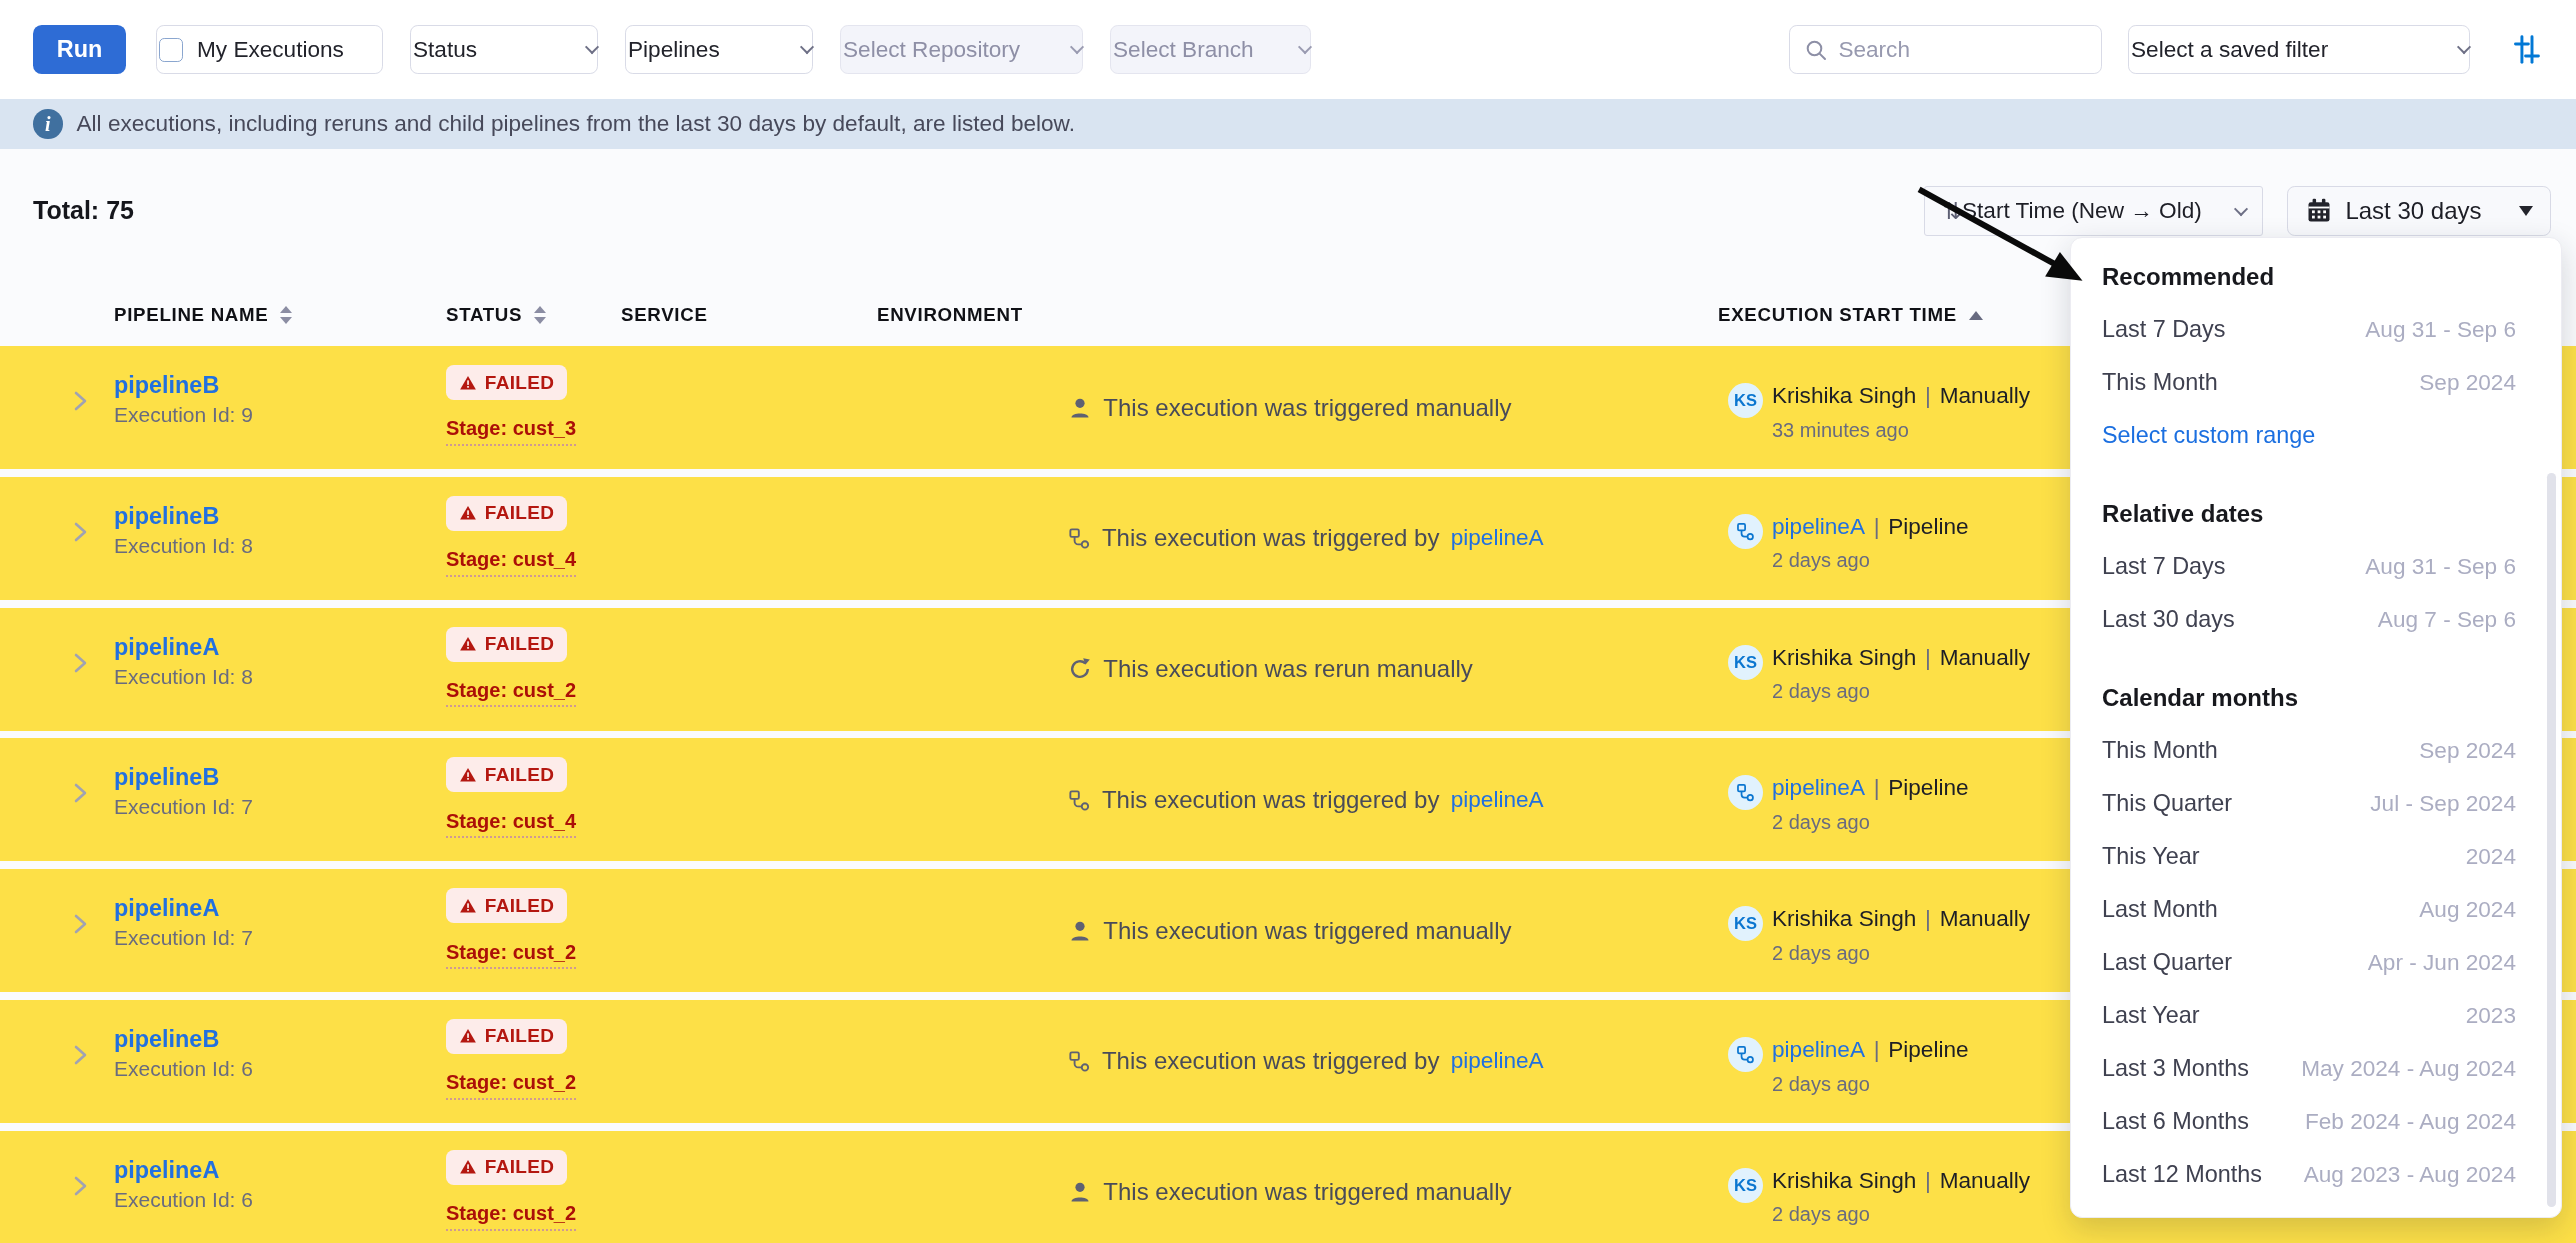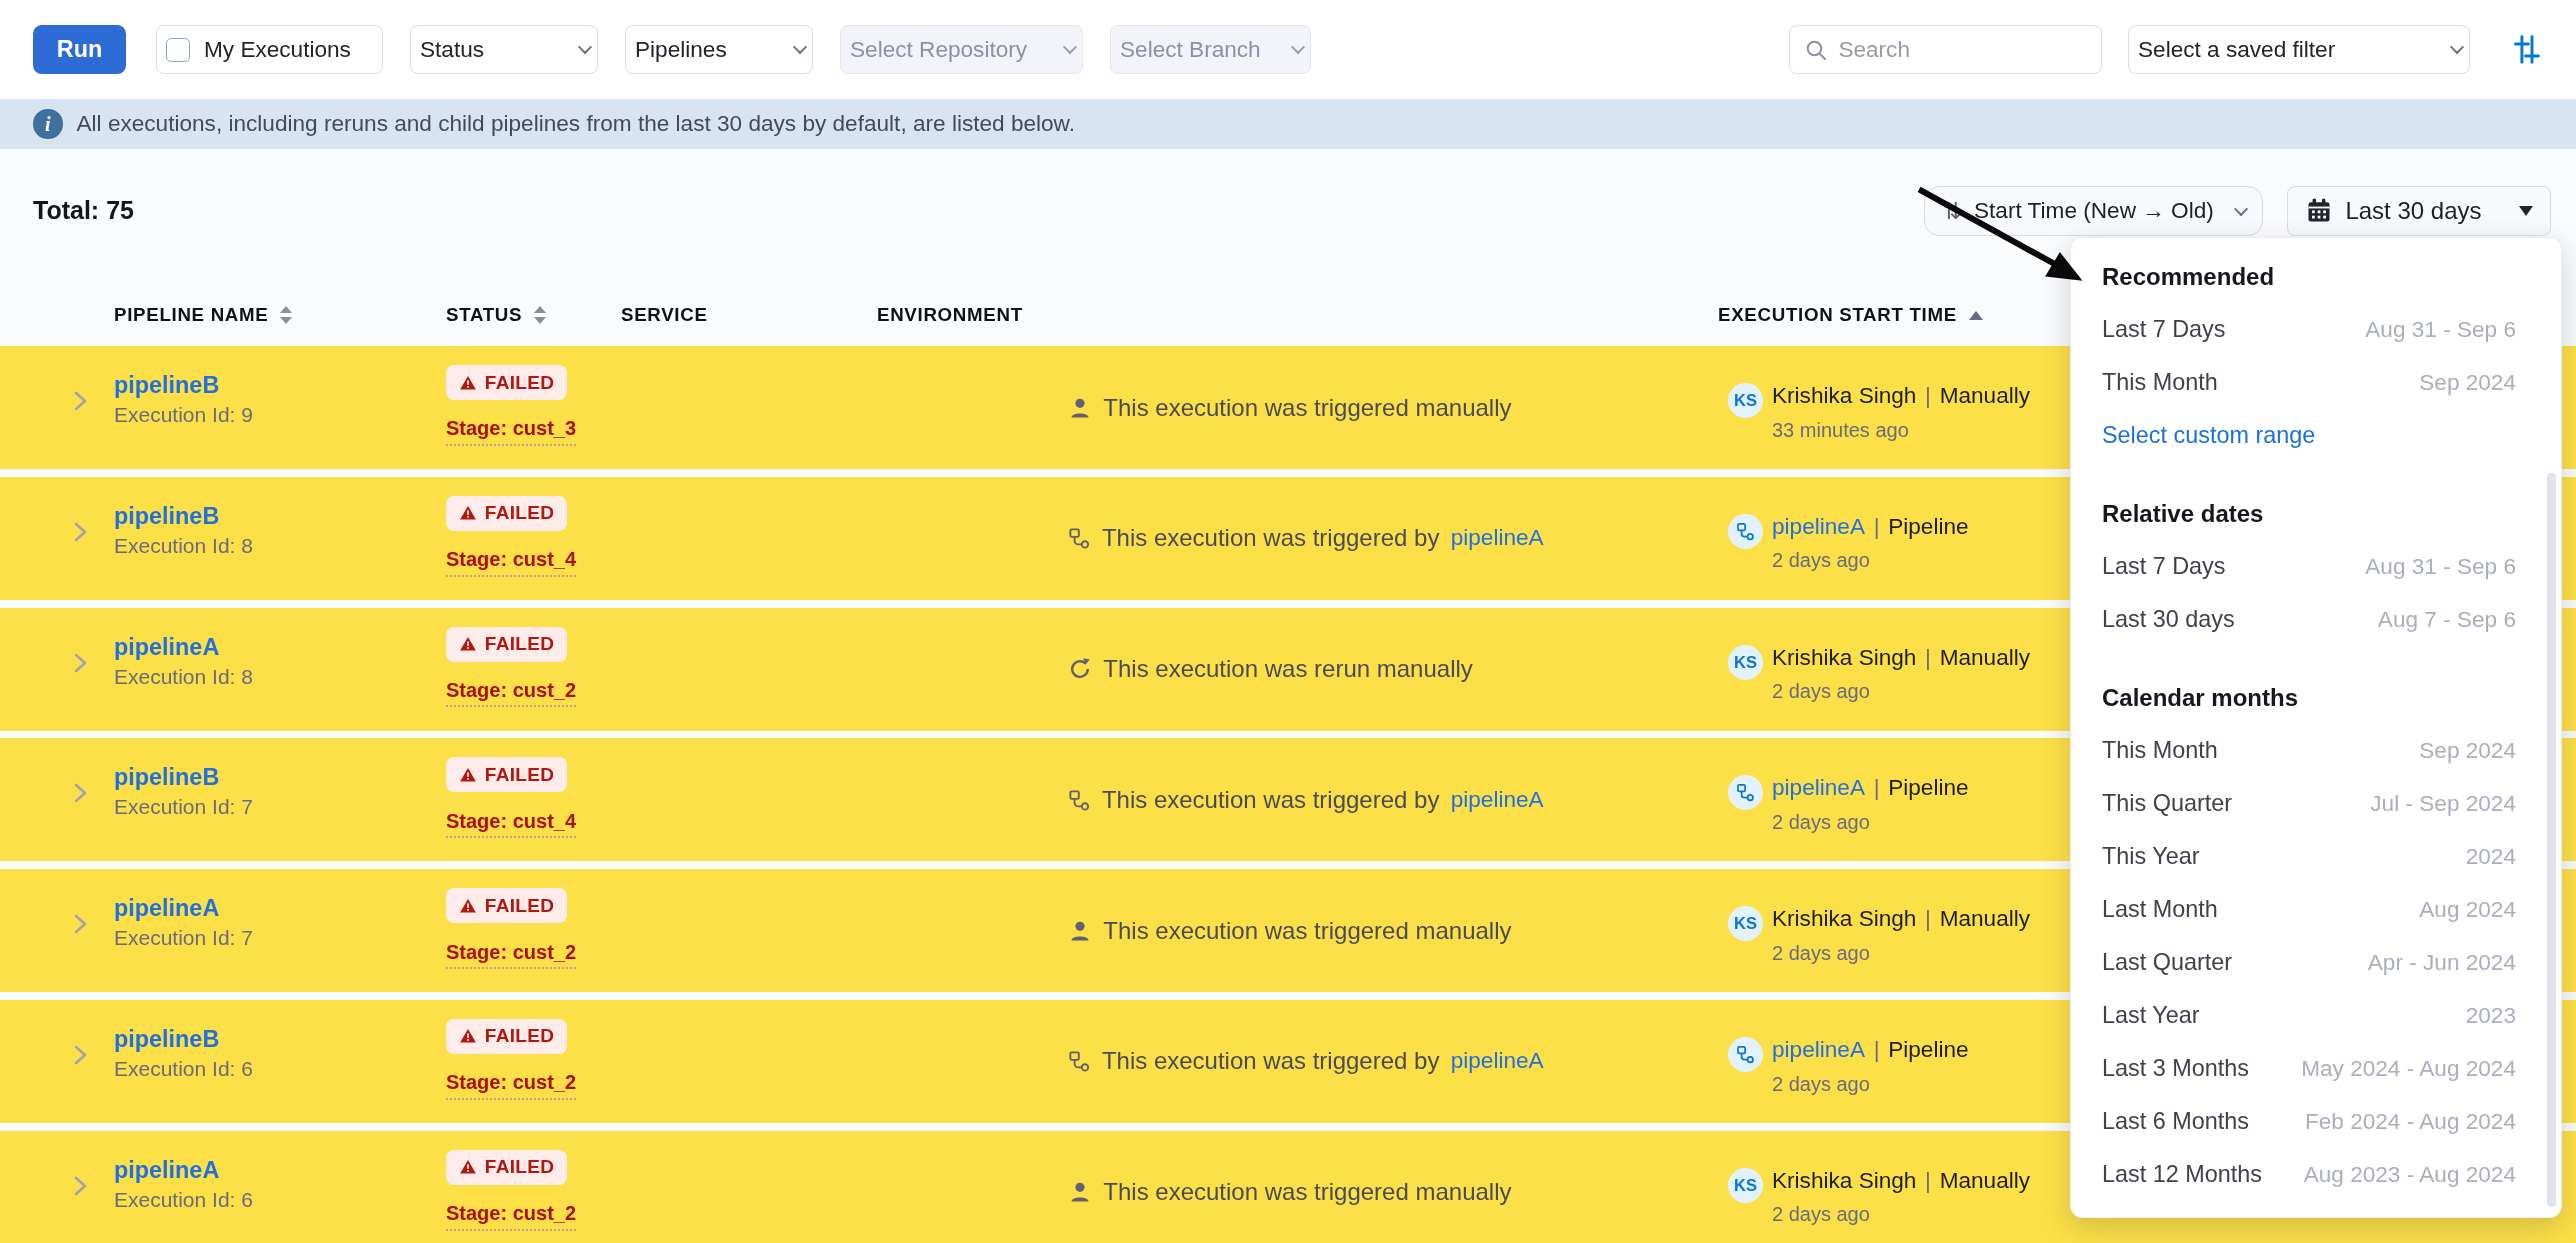--- a/index.html
+++ b/index.html
@@ -16,21 +16,21 @@
     background:#ffffff; display:flex; align-items:center; padding:0 33px;
   }
   .run-btn {
     width:93px; height:49px; border:none; border-radius:8.7px;
     background:#2e6cd5; color:#fff; font-family:inherit;
     font-size:23.4px; font-weight:700; cursor:pointer;
   }
   .tb-box {
     height:49px; display:flex; align-items:center; gap:14px;
     border:0.9px solid #d9dbe7; border-radius:7.8px; background:#fff;
-    padding:0 9px; font-size:22.6px; color:#22232b;
+    padding:0 2px; font-size:22.6px; color:#22232b;
   }
   .tb-box.ml { margin-left:27px; }
   .tb-box .tb-label { white-space:nowrap; }
   .tb-box.disabled { background:#f3f4fa; border-color:#e4e5ef; color:#8e8fa6; }
   .checkbox {
     width:24px; height:24px; border:1.7px solid #8aa6cf; border-radius:5.2px; background:#fff;
     display:inline-block; flex:none;
   }
   .chev {
     width:10.4px; height:10.4px; border-right:2.1px solid #6e7086; border-bottom:2.1px solid #6e7086;
@@ -64,22 +64,22 @@
     font-size:20px; font-weight:700; display:flex; align-items:center; justify-content:center;
     font-family:"Liberation Serif", serif; font-style:italic; flex:none;
   }
   .banner-text { font-size:22.6px; color:#47495a; }
   
   .total {
     position:absolute; left:33px; top:196px; font-size:25px; font-weight:700; color:#15161c;
   }
   .sort-select {
     position:absolute; left:1924px; top:186px; width:339px; height:50px;
-    background:#f8f9fc; border:0.9px solid #d8dae6; border-radius:15px;
-    display:flex; align-items:center; padding:0 17.4px; gap:12px; font-size:22.6px; color:#1d1e26;
+    background:#f8f9fc; border:0.9px solid #d8dae6; border-radius:3px;
+    display:flex; align-items:center; padding:0 17.4px; font-size:22.6px; color:#1d1e26;
   }
   .sort-glyph { color:#5d5f73; font-size:23.4px; }
   .range-btn {
     position:absolute; left:2287px; top:186px; width:264px; height:50px;
     background:#f8f9fc; border:0.9px solid #d8dae6; border-radius:7.8px;
     display:flex; align-items:center; padding:0 17.4px; gap:12px; font-size:24px; color:#1d1e26;
     cursor:pointer;
   }
   .tri-down-solid {
     width:0; height:0; border-left:7.8px solid transparent; border-right:7.8px solid transparent;

